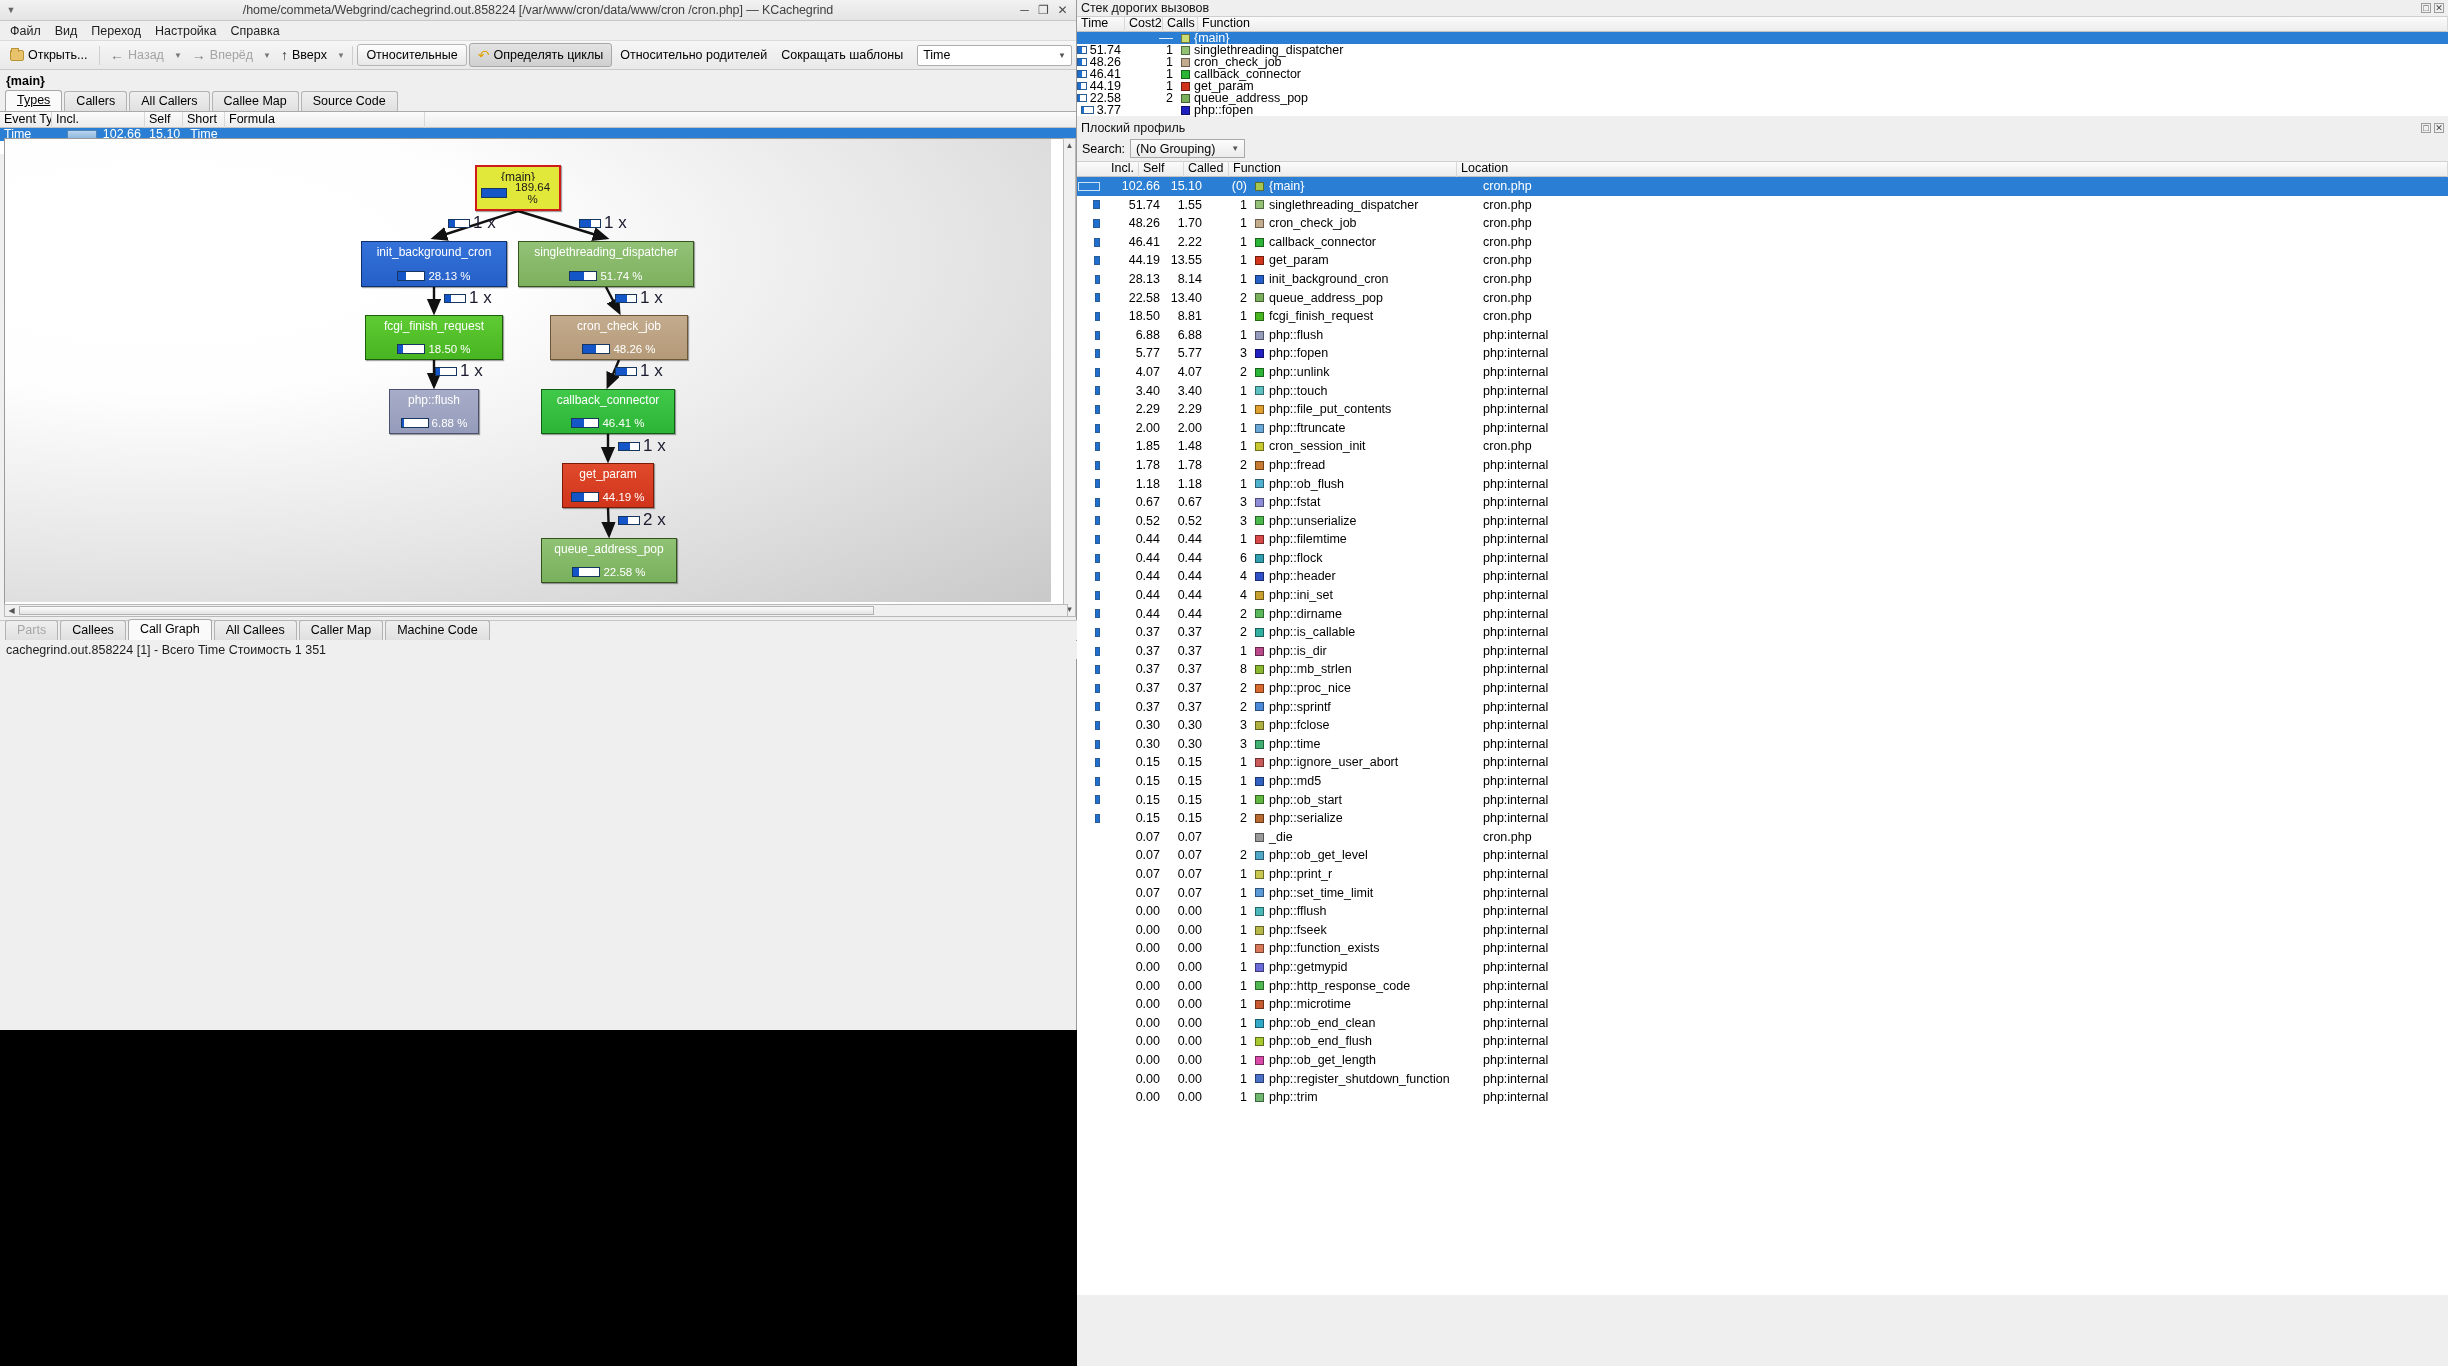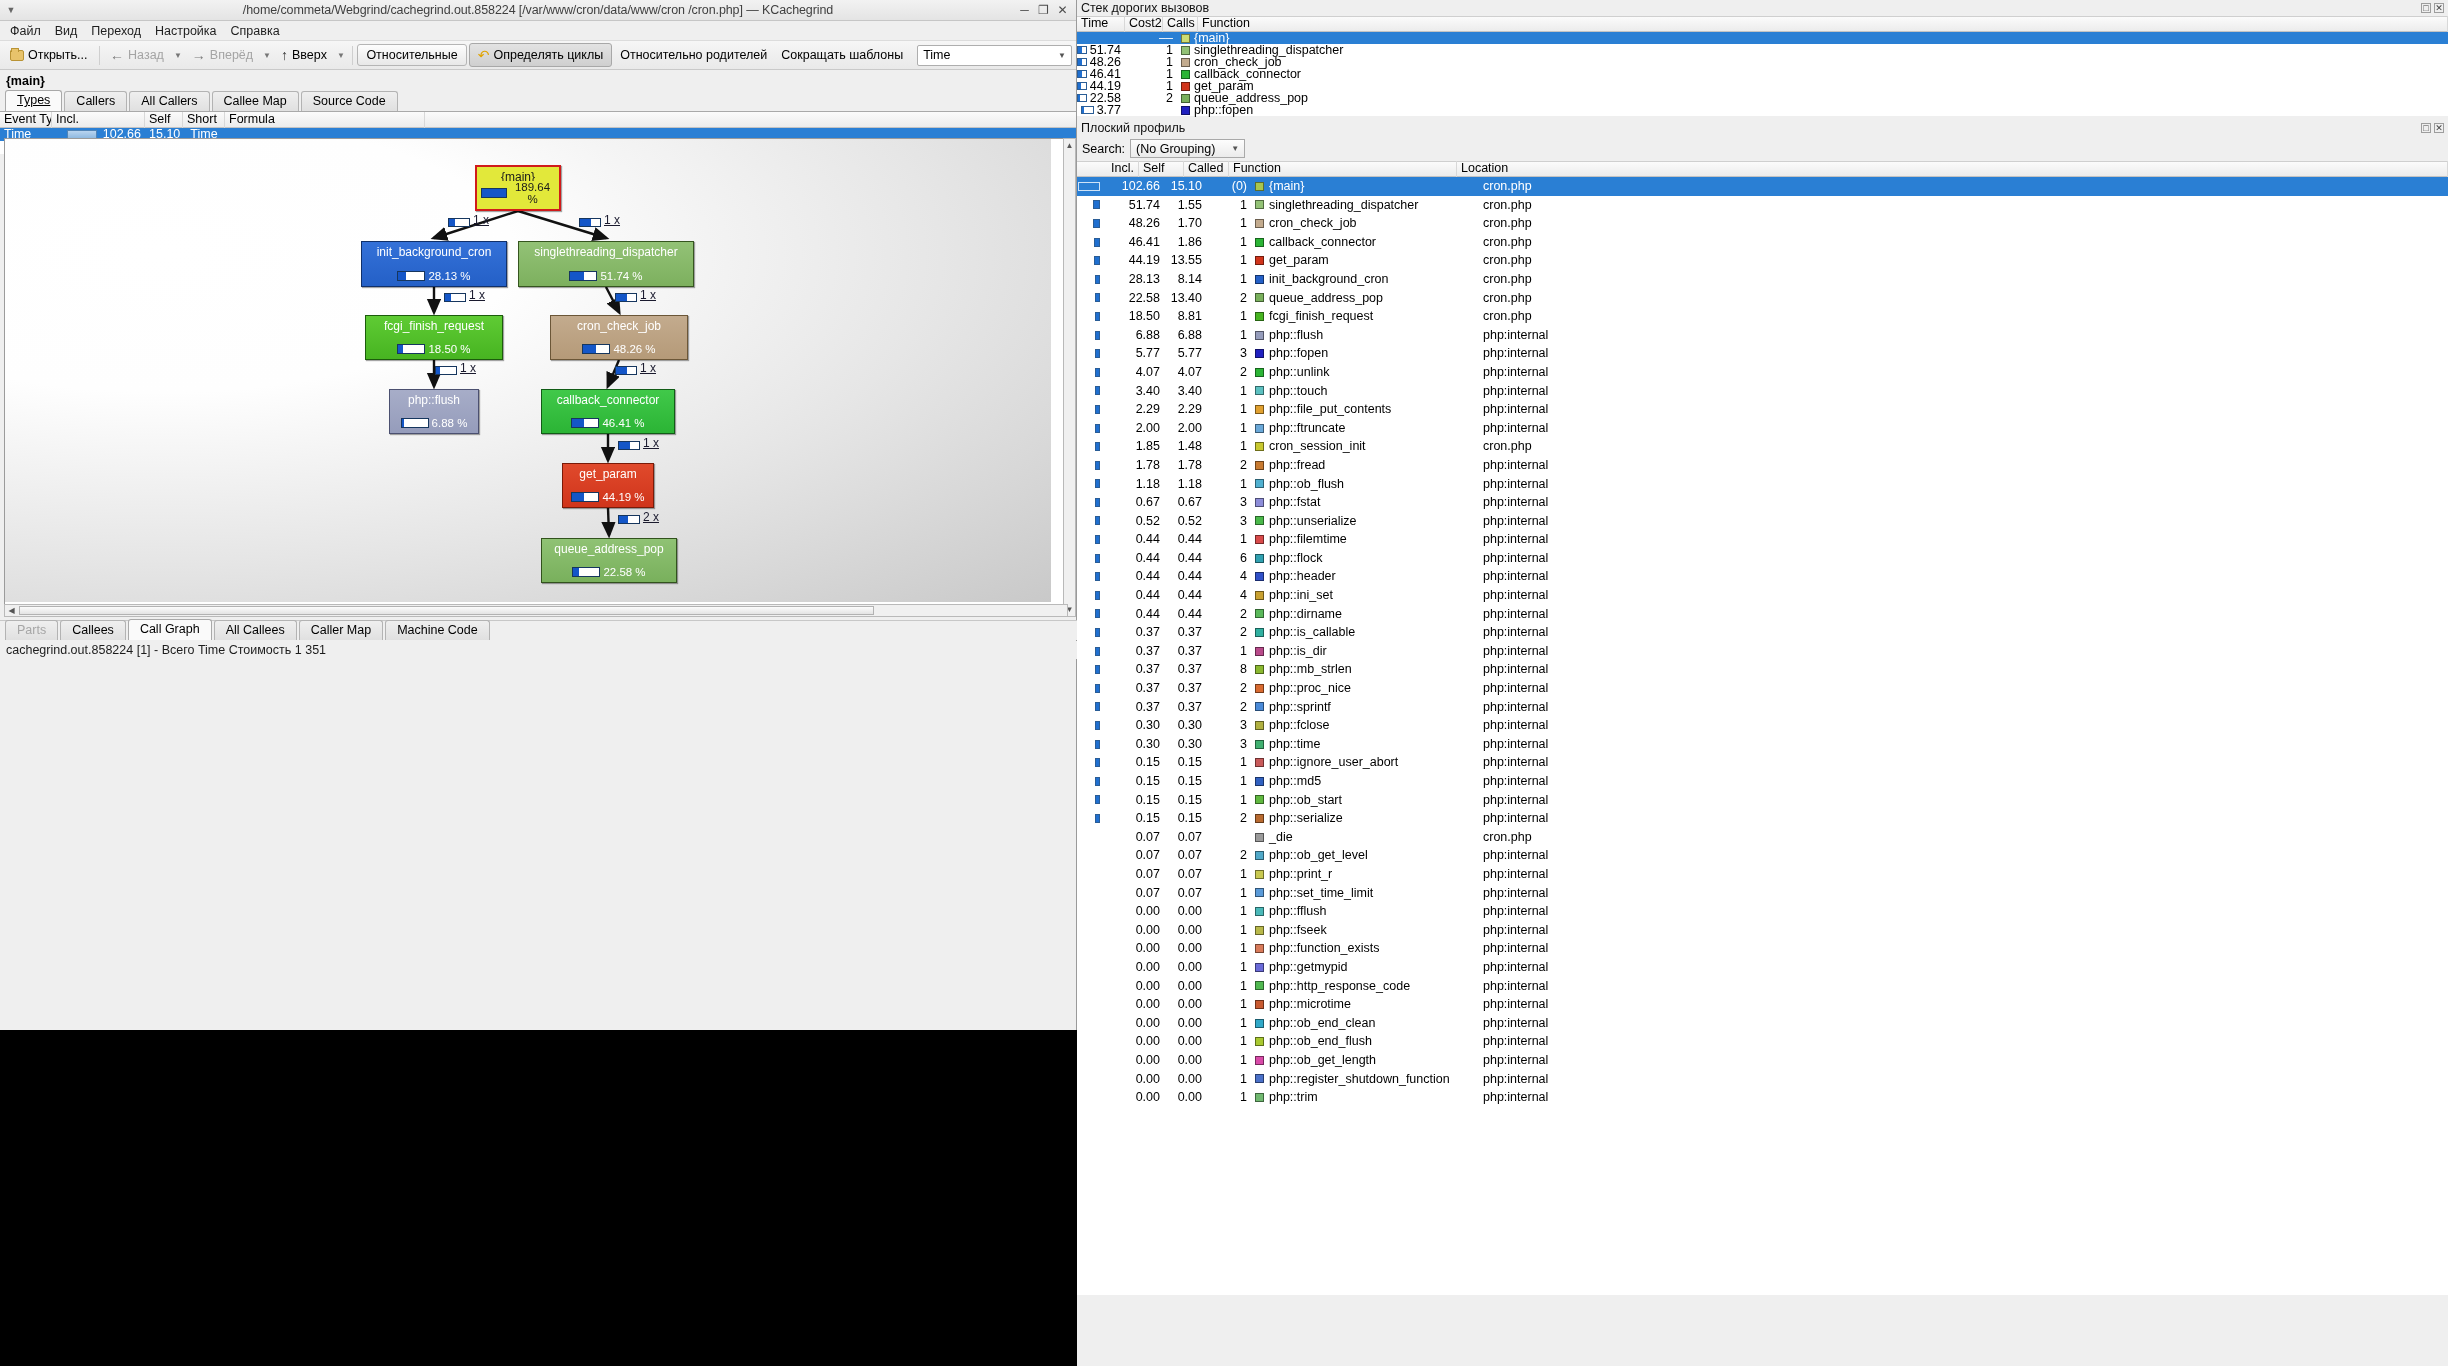--- a/index.html
+++ b/index.html
@@ -144,22 +144,22 @@
   .n-main .gn-cost { color: #1a1a1a; }
   .n-init   { background: linear-gradient(#3471d8,#2460c7); border-color:#10306a; }
   .n-single { background: linear-gradient(#93c276,#7db05e); border-color:#35551f; }
   .n-fcgi   { background: linear-gradient(#5fcb34,#47b421); border-color:#1c5c0c; }
   .n-cron   { background: linear-gradient(#c3ab8e,#b59a78); border-color:#6b5637; }
   .n-flush  { background: linear-gradient(#a7adc8,#959cbb); border-color:#4b5070; }
   .n-callb  { background: linear-gradient(#41c94a,#2bb435); border-color:#115c16; }
   .n-get    { background: linear-gradient(#e04a2c,#d0341b); border-color:#7a1a08; }
   .n-queue  { background: linear-gradient(#8fc274,#79b05c); border-color:#31521c; }
   .edge-lbl {
-    position: absolute; display: flex; align-items: flex-end; gap: 3px;
-    font-size: 12px; color: #1a1a2e; text-decoration: underline;
+    position: absolute; display: flex; align-items: center; gap: 3px;
+    font-size: 17px; color: #1a1a2e;
   }
   .ebar { width: 22px; height: 9px; border: 1px solid #16365e; background: #fff; }
   .ebar i { display: block; height: 100%; background: #1456c8; }
 
   .hscroll {
     position: absolute; left: 4px; bottom: 0; width: 1064px; height: 13px;
     background: #f0f0f0; border: 1px solid #b9b9b9; display: flex; align-items: center;
   }
   .hscroll .hs-thumb { position: absolute; left: 14px; width: 855px; top: 1px; bottom: 1px; background: linear-gradient(#fcfcfc,#e3e3e3); border: 1px solid #b2b2b2; }
   .hscroll .hs-ar { width: 13px; text-align: center; font-size: 8px; color: #555; }
@@ -682,21 +682,21 @@
           </div>
           <div class="f-loc">cron.php</div>
         </div>
         <div class="fp-row">
           <div class="f-barcell">
             <span class="fbar" style="width: 6px;">
               <i style="width: 100%;"></i>
             </span>
           </div>
           <div class="f-incl">46.41</div>
-          <div class="f-self">1.86</div>
+          <div class="f-self">2.22</div>
           <div class="f-called">1</div>
           <div class="f-fn">
             <span class="sq" style="background: rgb(43, 180, 53);"></span>
             <span>callback_connector</span>
           </div>
           <div class="f-loc">cron.php</div>
         </div>
         <div class="fp-row">
           <div class="f-barcell">
             <span class="fbar" style="width: 6px;">

